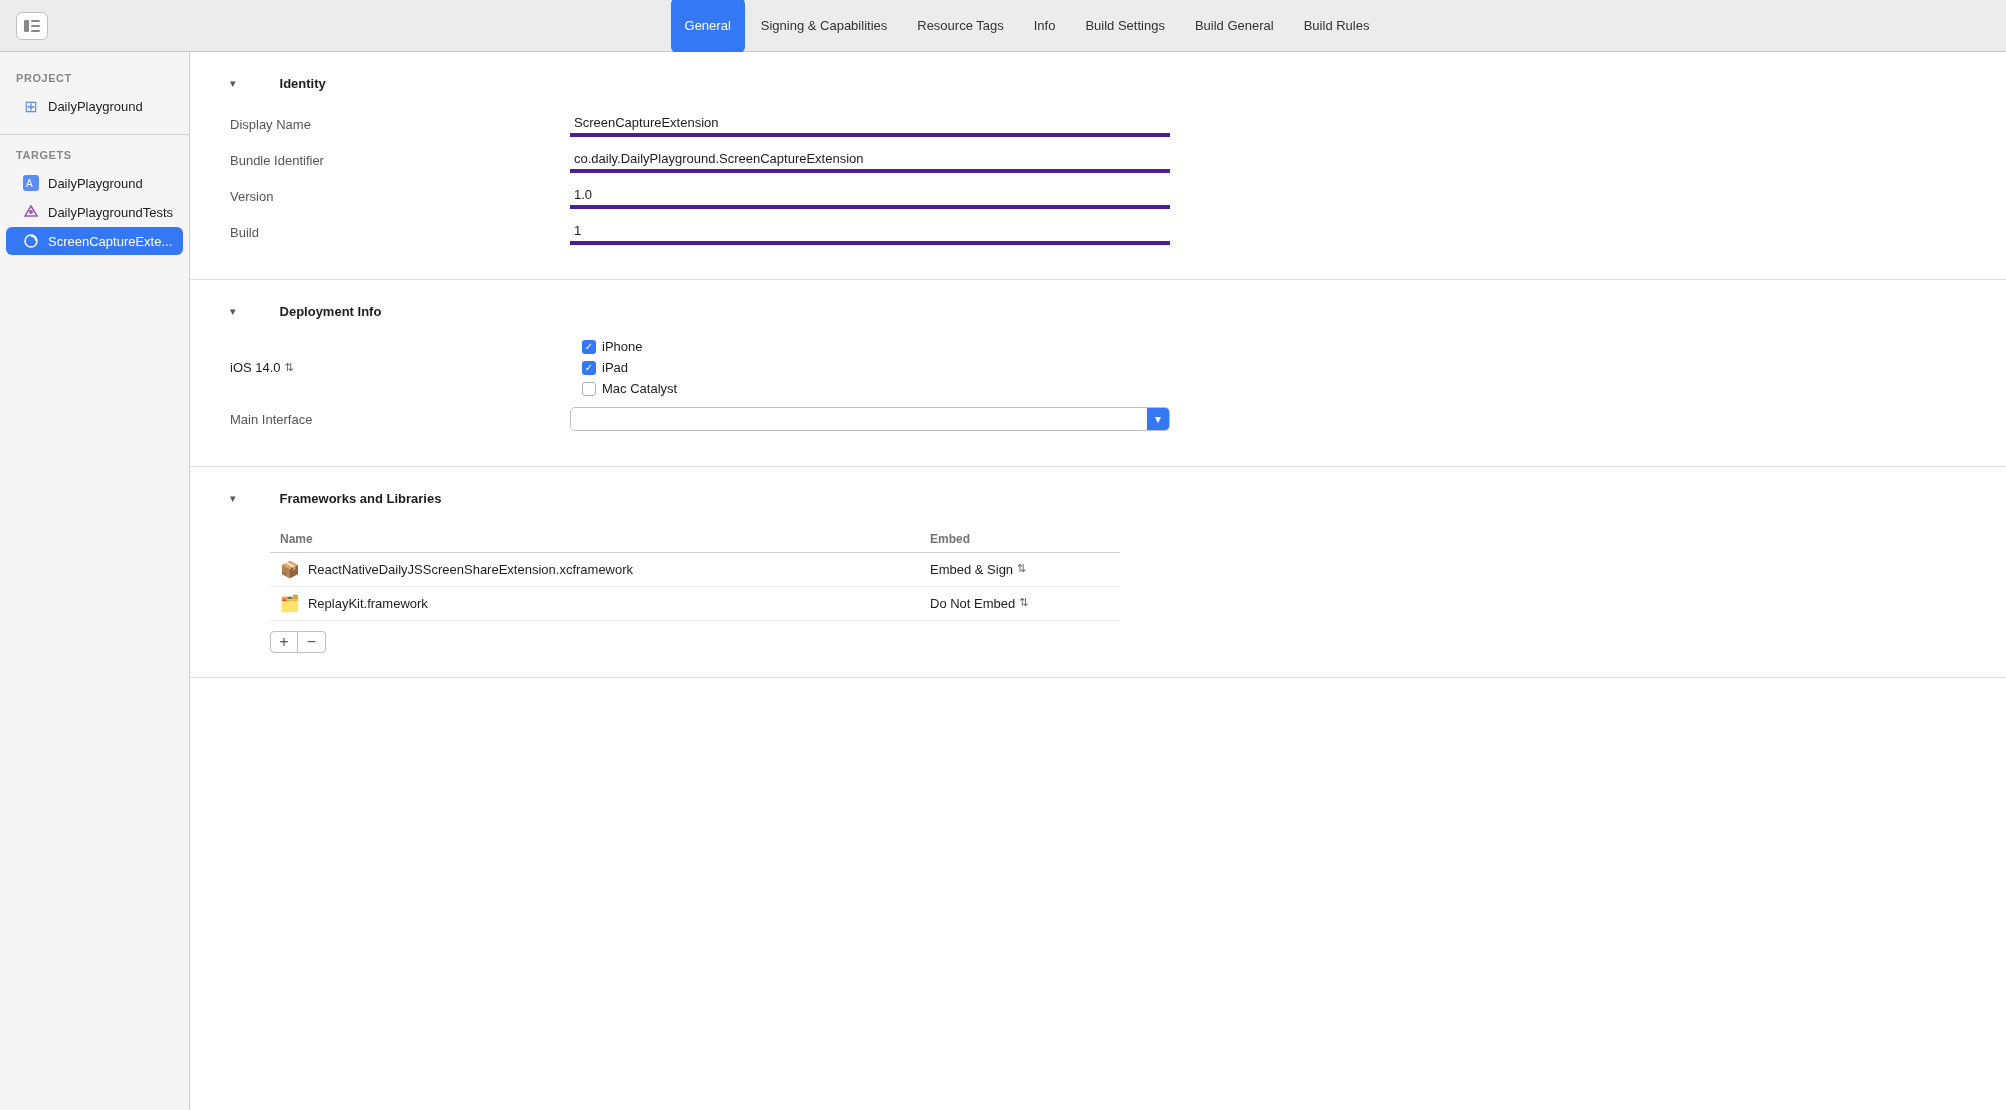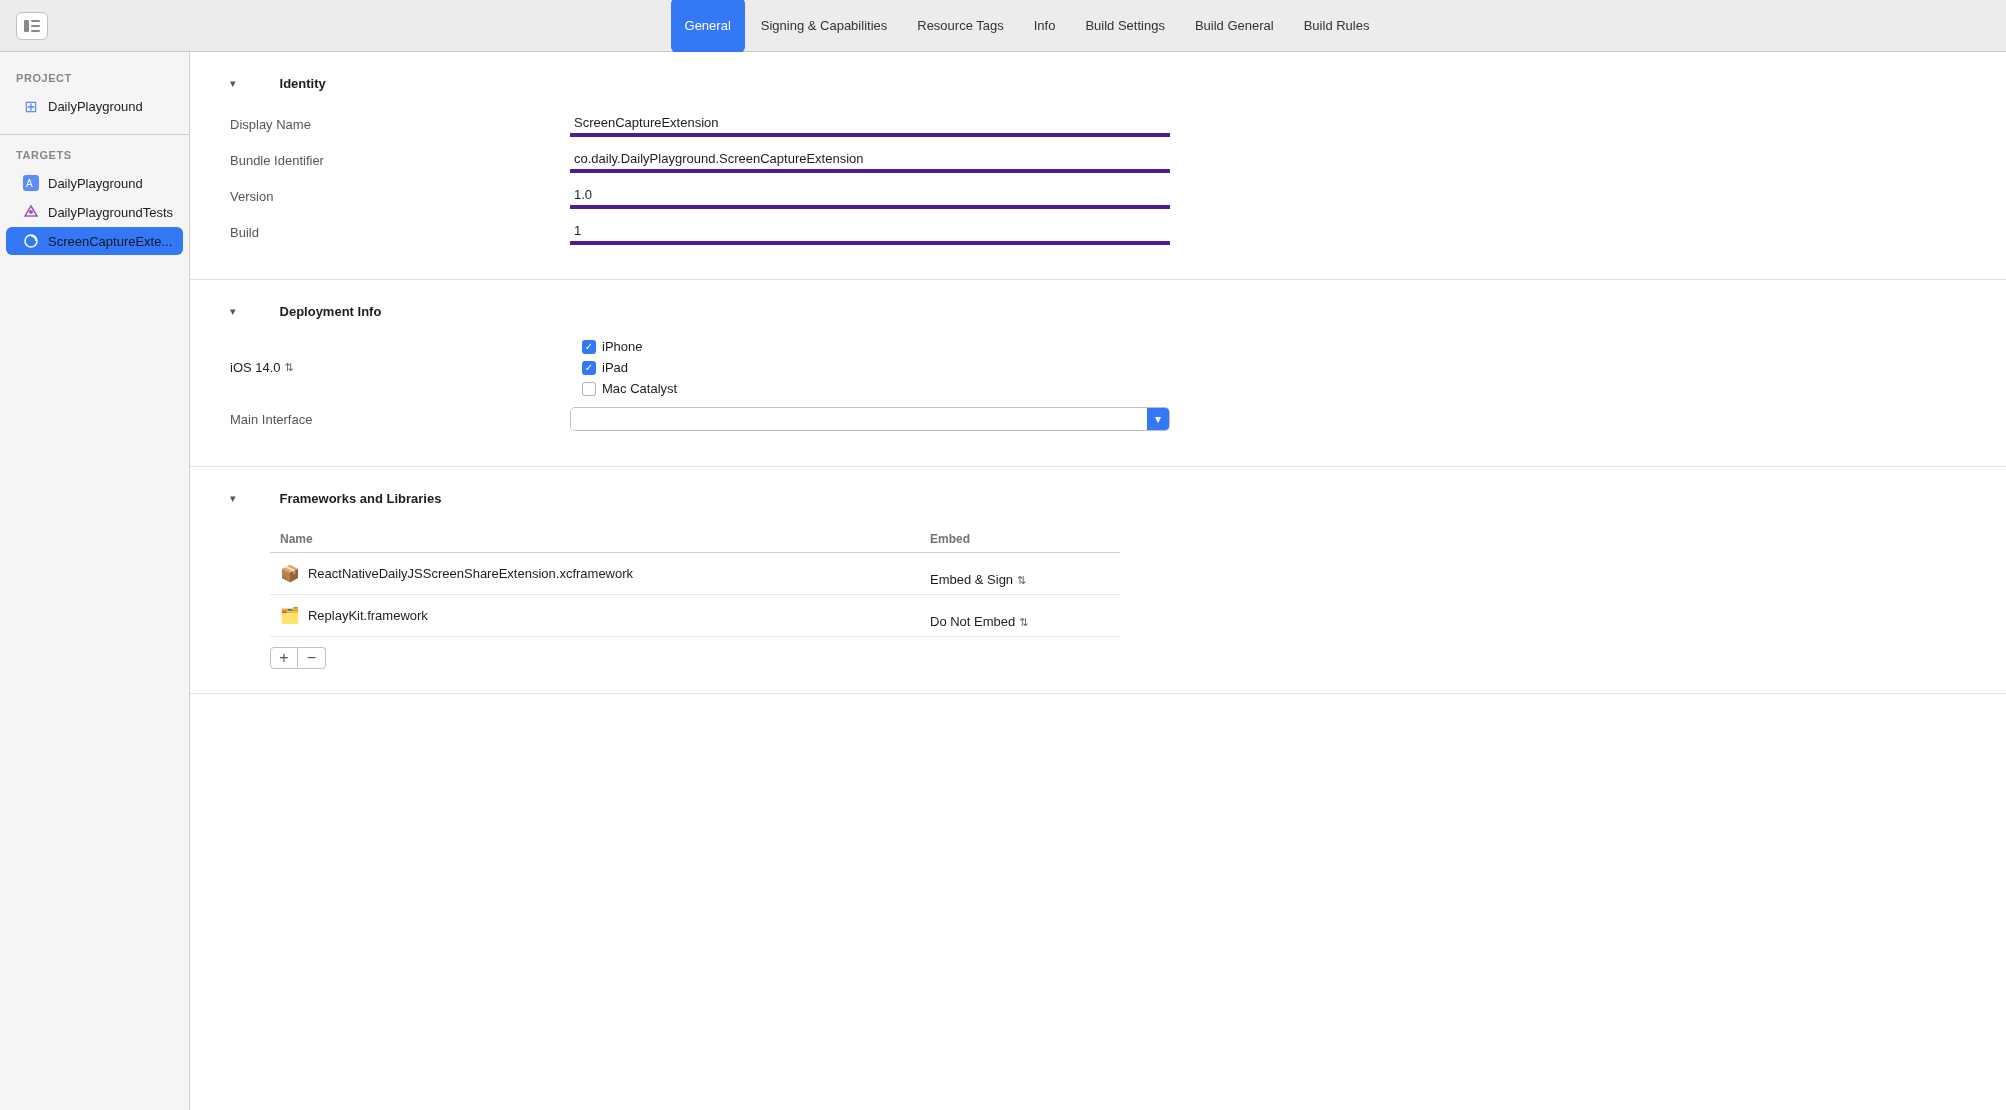--- a/index.html
+++ b/index.html
@@ -88,21 +88,21 @@
       gap: 8px;
       padding: 5px 16px;
       cursor: pointer;
       border-radius: 6px;
       margin: 1px 6px;
       font-size: 13px;
       color: #1d1d1f;
     }
     .sidebar-item.active {
       background: #3478f6;
-      color: #0f172a;
+      color: #ffffff;
     }
     .sidebar-item-icon {
       width: 18px;
       height: 18px;
       display: flex;
       align-items: center;
       justify-content: center;
       font-size: 14px;
       flex-shrink: 0;
     }
@@ -270,25 +270,24 @@
     .framework-name-cell {
       display: flex;
       align-items: center;
       gap: 8px;
     }
     .framework-icon {
       font-size: 16px;
     }
     .embed-select {
       display: flex;
-      align-items: flex-end;
+      align-items: flex-start;
       gap: 4px;
       cursor: pointer;
       color: #1d1d1f;
-      margin-top: 12px;
     }
     .embed-stepper {
       color: #666;
       font-size: 11px;
     }
 
     
     .table-actions {
       display: flex;
       align-items: center;

